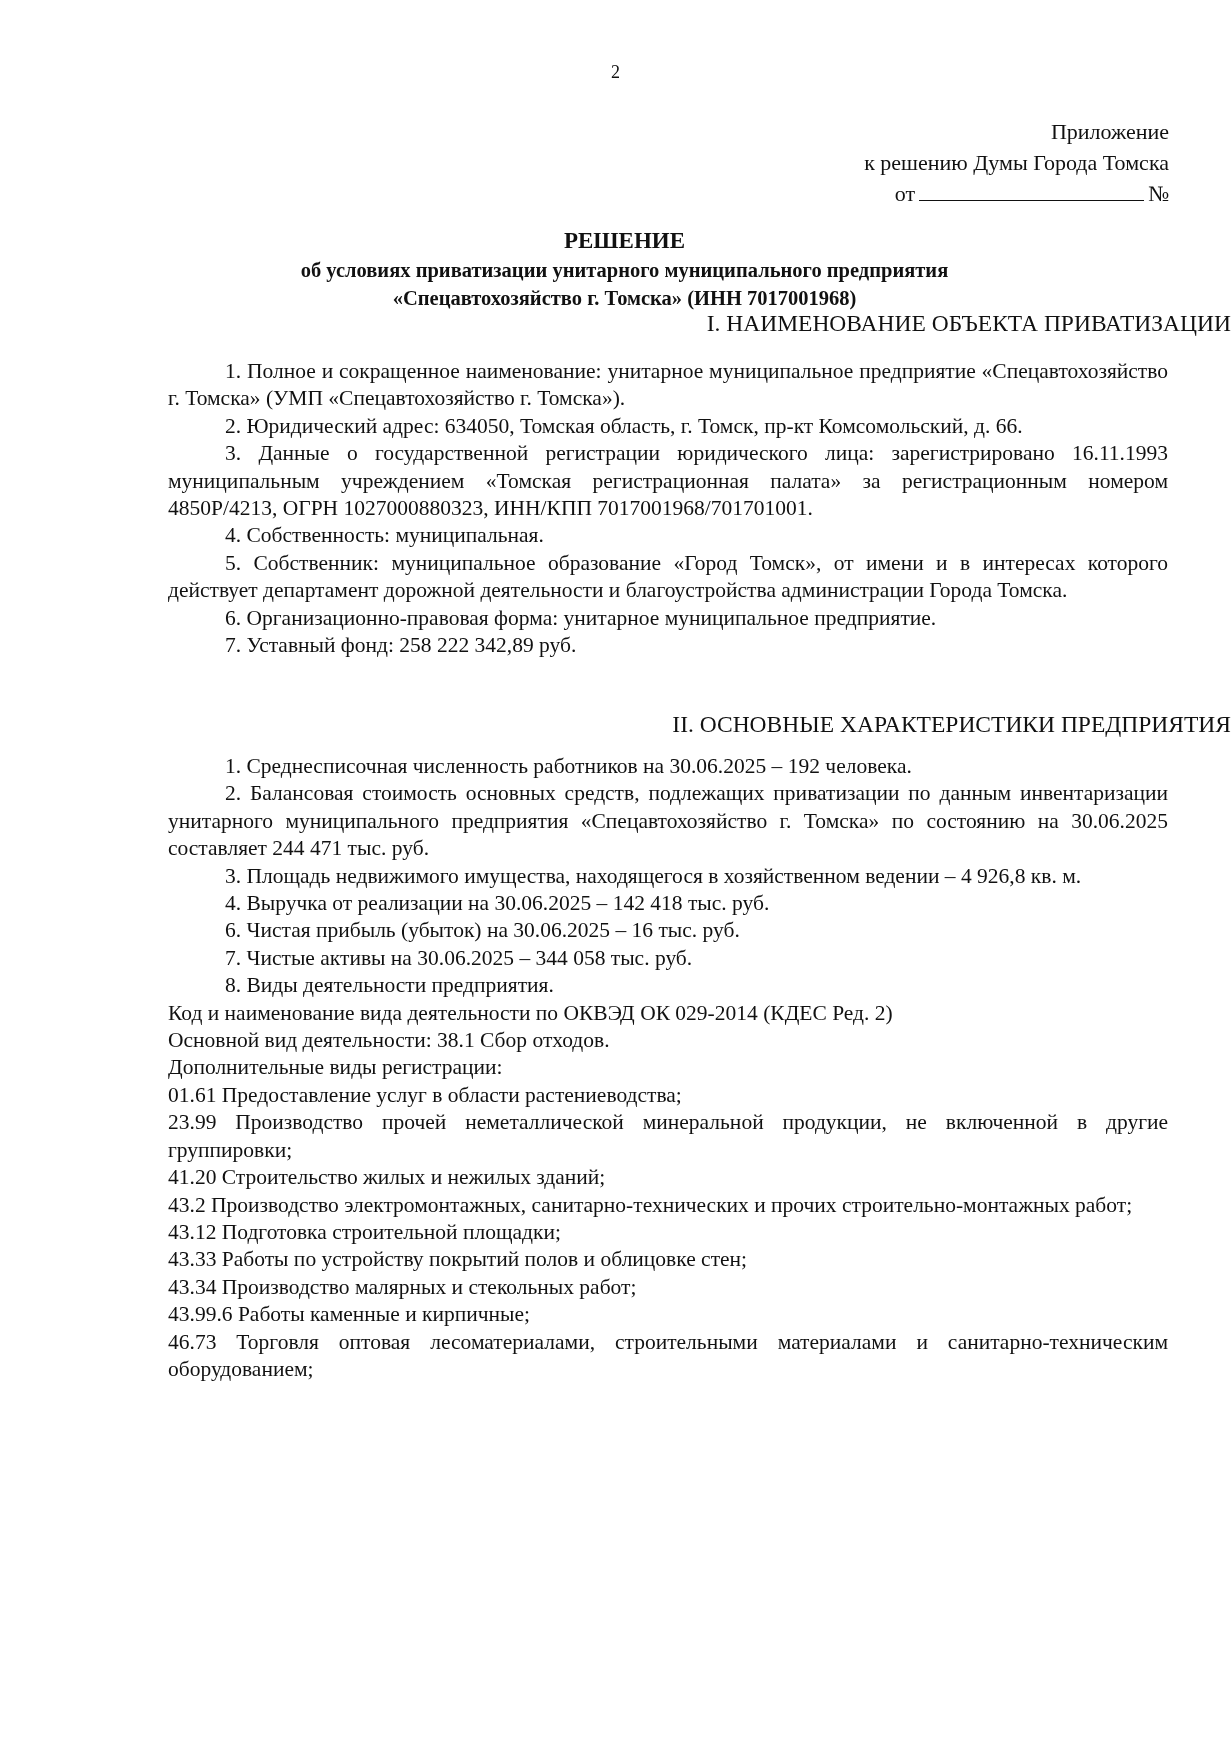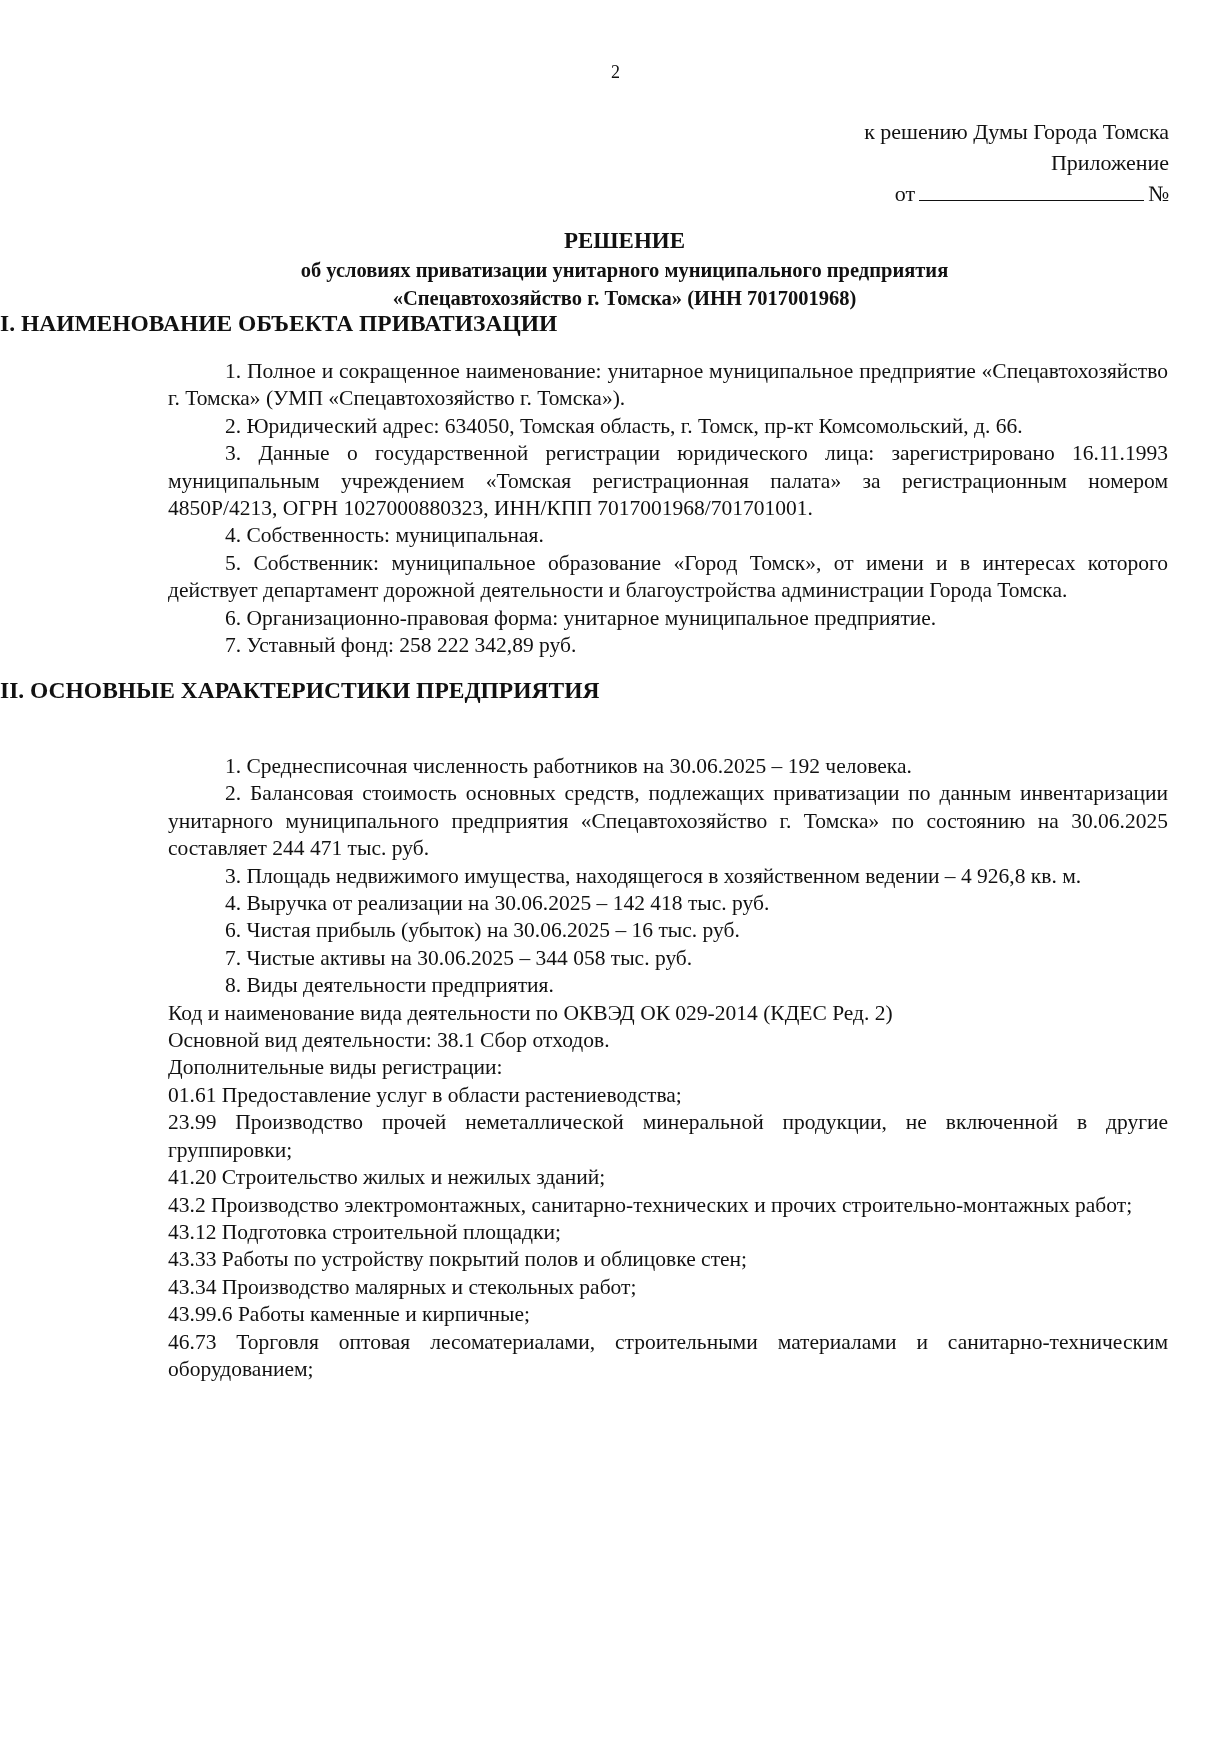--- a/index.html
+++ b/index.html
@@ -8,35 +8,35 @@
     position: absolute; left: 0; top: 0; width: 1231px; height: 1750px;
     font-family: "Liberation Serif", serif; color: #111; font-size: 21.5px;
   }
   .page-num { position: absolute; top: 62px; left: 0; width: 100%; text-align: center; font-size: 18px; }
   .appendix { position: absolute; right: 62px; top: 116px; text-align: right; line-height: 31px; font-size: 22px; }
   .appendix .date-line { display: inline-block; }
   .appendix .blank { display: inline-block; width: 225px; border-bottom: 1.5px solid #111; margin: 0 4px; height: 20px; vertical-align: baseline; }
   .title-block { position: absolute; top: 226px; left: 9px; width: 100%; text-align: center; font-weight: bold; }
   .title-block .t1 { font-size: 23px; line-height: 30px; }
   .title-block .t2 { font-size: 20.5px; line-height: 28px; }
-  .section-h { position: absolute; left: 0; width: 100%; text-align: left; font-weight: bold; font-size: 23.5px; }
+  .section-h { position: absolute; left: 0; width: 100%; text-align: right; font-weight: normal; font-size: 23.5px; }
   .body-block { position: absolute; left: 168px; width: 1000px; line-height: 27.4px; }
   .p { margin: 0; text-align: justify; text-align-last: left; }
   .ind { text-indent: 57px; }
 </style>
 </head>
 <body>
 
 <div class="page">
 
   <div class="page-num">2</div>
 
   <div class="appendix">
+    <div>Приложение</div>
     <div>к решению Думы Города Томска</div>
-    <div>Приложение</div>
     <div class="date-line">
       <span>от</span><span class="blank"></span><span>№</span>
     </div>
   </div>
 
   <div class="title-block">
     <div class="t1">РЕШЕНИЕ</div>
     <div class="t2">об условиях приватизации унитарного муниципального предприятия</div>
     <div class="t2">«Спецавтохозяйство г. Томска» (ИНН 7017001968)</div>
   </div>
@@ -46,21 +46,21 @@
   <div class="body-block" style="top:358px;">
     <p class="p ind">1. Полное и сокращенное наименование: унитарное муниципальное предприятие «Спецавтохозяйство г. Томска» (УМП «Спецавтохозяйство г. Томска»).</p>
     <p class="p ind">2. Юридический адрес: 634050, Томская область, г. Томск, пр-кт Комсомольский, д. 66.</p>
     <p class="p ind">3. Данные о государственной регистрации юридического лица: зарегистрировано 16.11.1993 муниципальным учреждением «Томская регистрационная палата» за регистрационным номером 4850Р/4213, ОГРН 1027000880323, ИНН/КПП 7017001968/701701001.</p>
     <p class="p ind">4. Собственность: муниципальная.</p>
     <p class="p ind">5. Собственник: муниципальное образование «Город Томск», от имени и в интересах которого действует департамент дорожной деятельности и благоустройства администрации Города Томска.</p>
     <p class="p ind">6. Организационно-правовая форма: унитарное муниципальное предприятие.</p>
     <p class="p ind">7. Уставный фонд: 258 222 342,89 руб.</p>
   </div>
 
-  <div class="section-h" style="top:677px;">II. ОСНОВНЫЕ ХАРАКТЕРИСТИКИ ПРЕДПРИЯТИЯ</div>
+  <div class="section-h" style="top:711px;">II. ОСНОВНЫЕ ХАРАКТЕРИСТИКИ ПРЕДПРИЯТИЯ</div>
 
   <div class="body-block" style="top:753px;">
     <p class="p ind">1. Среднесписочная численность работников на 30.06.2025 – 192 человека.</p>
     <p class="p ind">2. Балансовая стоимость основных средств, подлежащих приватизации по данным инвентаризации унитарного муниципального предприятия «Спецавтохозяйство г. Томска» по состоянию на 30.06.2025 составляет 244 471 тыс. руб.</p>
     <p class="p ind">3. Площадь недвижимого имущества, находящегося в хозяйственном ведении – 4 926,8 кв. м.</p>
     <p class="p ind">4. Выручка от реализации на 30.06.2025 – 142 418 тыс. руб.</p>
     <p class="p ind">6. Чистая прибыль (убыток) на 30.06.2025 – 16 тыс. руб.</p>
     <p class="p ind">7. Чистые активы на 30.06.2025 – 344 058 тыс. руб.</p>
     <p class="p ind">8. Виды деятельности предприятия.</p>
     <p class="p">Код и наименование вида деятельности по ОКВЭД ОК 029-2014 (КДЕС Ред. 2)</p>

